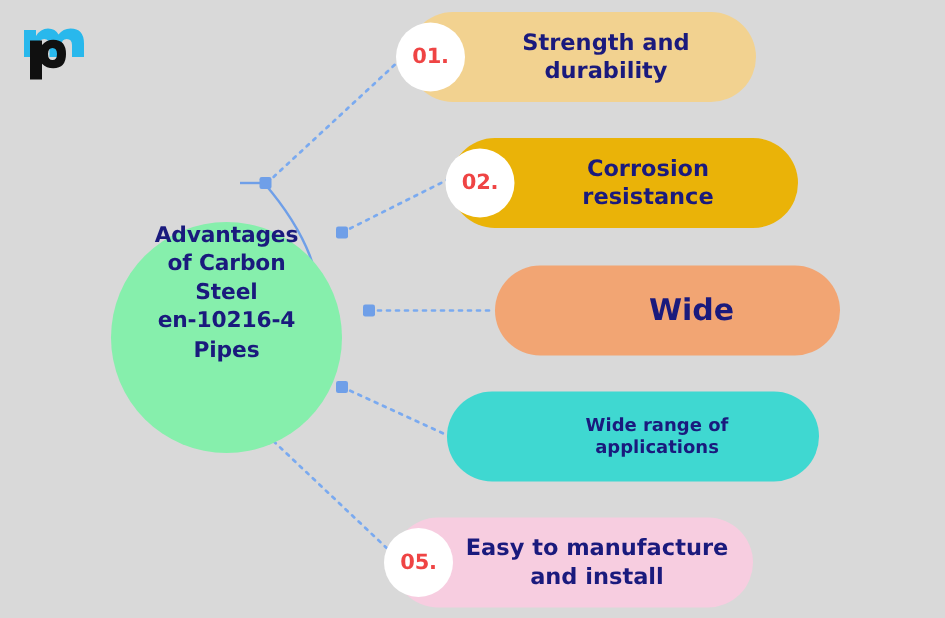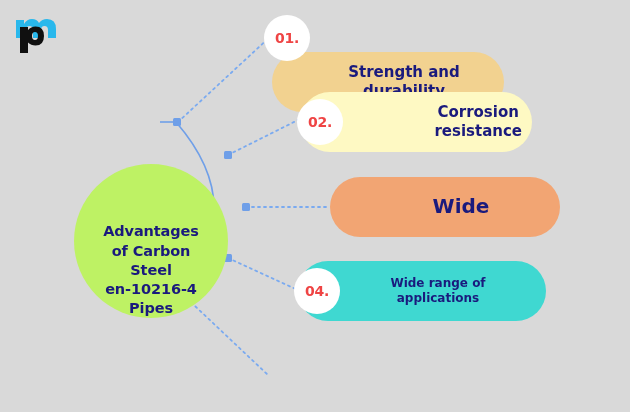--- a/index.html
+++ b/index.html
@@ -36,27 +36,27 @@
     top: 0;
     width: 630px;
     height: 412px;
     pointer-events: none;
   }
 
   
   #center-circle {
     position: absolute;
     left: 74px;
-    top: 164px;
+    top: 148px;
     width: 154px;
     height: 154px;
     border-radius: 50%;
-    background: #bef264;
+    background: #86efac;
     display: flex;
-    align-items: flex-end;
+    align-items: flex-start;
     justify-content: center;
     text-align: center;
   }
   #center-label {
     color: #1a1a7d;
     font-size: 14.5px;
     font-weight: bold;
     line-height: 1.32;
     letter-spacing: -0.1px;
     padding: 0 8px;
@@ -102,26 +102,26 @@
   }
   .badge-num {
     color: #ef4444;
     font-size: 14px;
     font-weight: bold;
     letter-spacing: -0.2px;
   }
 
   
   #row-1 { left: 272px; top: 8px;   width: 232px; }
-  #row-1 .pill { width: 232px; background: #f2d290; margin-top: 44px; }
+  #row-1 .pill { width: 232px; background: #f2d290; }
   #row-1 .pill-label { font-size: 15px; }
   #row-1 .badge { left: -8px; }
 
   #row-2 { left: 300px; top: 92px;  width: 232px; }
-  #row-2 .pill { width: 232px; background: #fef9c3; justify-content: flex-end; }
+  #row-2 .pill { width: 232px; background: #eab308; }
   #row-2 .pill-label { font-size: 15px; }
   #row-2 .badge { left: -3px; }
 
   #row-3 { left: 330px; top: 177px; width: 230px; }
   #row-3 .pill { width: 230px; background: #f2a573; }
   #row-3 .pill-label { font-size: 20px; }
   #row-3 .badge { left: -6px; }
 
   #row-4 { left: 298px; top: 261px; width: 248px; }
   #row-4 .pill { width: 248px; background: #3fd8d1; }
@@ -199,19 +199,25 @@
     <div class="pill">
       <div class="pill-label">Wide</div>
     </div>
   </div>
 
   <div class="row" id="row-4">
     <div class="pill">
       <div class="pill-label">Wide range of
 applications</div>
     </div>
+  </div>
+
+  <div class="row" id="row-5">
+    <div class="pill">
+      <div class="pill-label">Easy to manufacture
+and install</div>
+    </div>
     <div class="badge">
-      <span class="badge-num">04.</span>
-    </div>
-  </div>
-
+      <span class="badge-num">05.</span>
+    </div>
+  </div>
 
 </div>
 
 </body></html>

